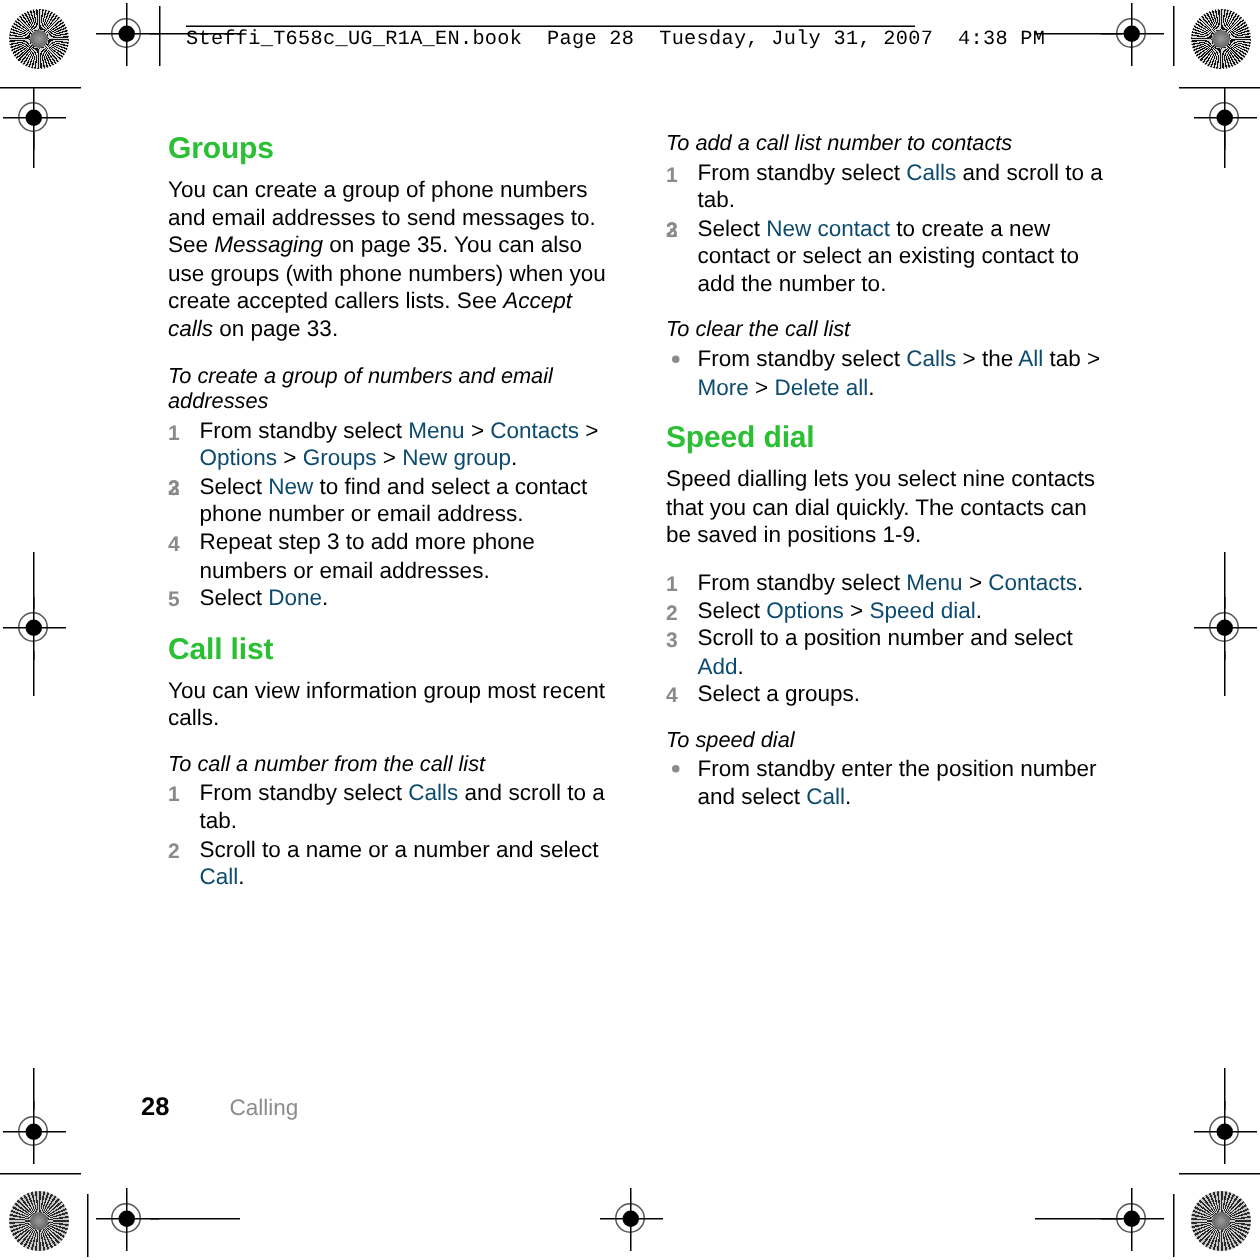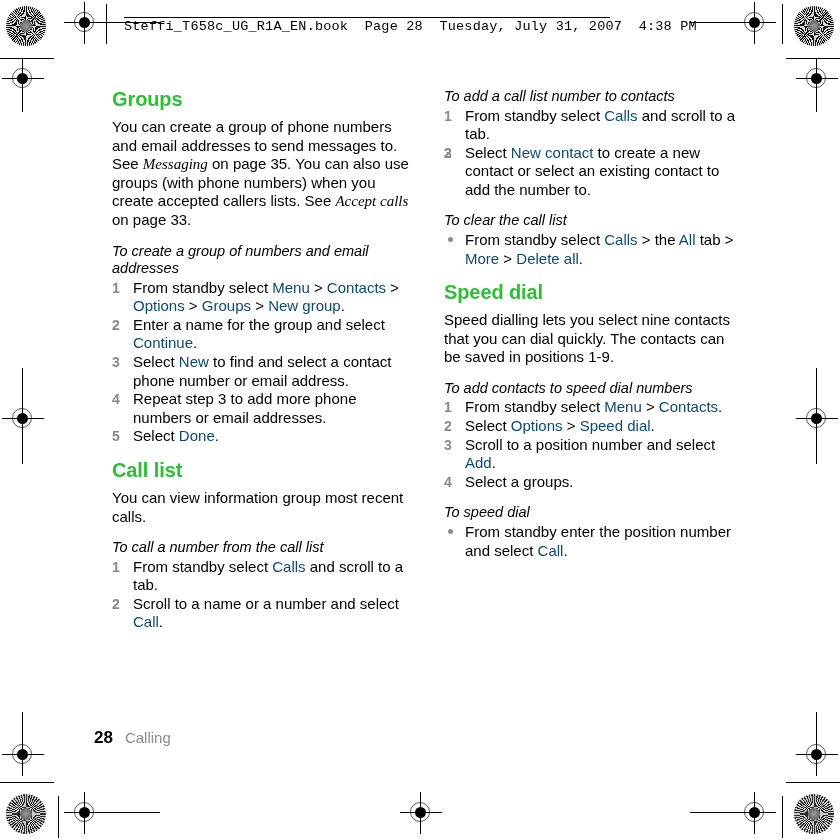--- a/index.html
+++ b/index.html
@@ -125,21 +125,20 @@
     line-height: 1.15;
     letter-spacing: -0.1px;
   }
   .para {
     font-size: 15px;
     line-height: 18.6px;
     margin: 0 0 13px 0;
   }
   .para em {
     font-style: italic;
-    font-family: Liberation Serif, serif;
   }
   h3.task {
     font-size: 14.5px;
     font-weight: normal;
     font-style: italic;
     line-height: 17.5px;
     margin: 0 0 1px 0;
   }
 
   ol.steps, ul.steps {
@@ -178,21 +177,21 @@
   
   .footer {
     position: absolute;
     left: 94px;
     top: 728px;
     font-size: 17px;
   }
   .footer .pg {
     font-weight: bold;
     color: #000;
-    margin-right: 12px;
+    margin-right: 40px;
   }
   .footer .chap {
     color: #8c8c8c;
     font-size: 15px;
   }
 </style>
 </head>
 <body>
 
 <div class="page">
@@ -308,21 +307,21 @@
 
   <div class="col col-left">
 
     <h2 class="sec">Groups</h2>
 
     <p class="para"><span>You can create a group of phone numbers and email addresses to send messages to. See </span><em>Messaging</em><span> on page 35. You can also use groups (with phone numbers) when you create accepted callers lists. See </span><em>Accept calls</em><span> on page 33.</span></p>
 
     <h3 class="task">To create a group of numbers and email addresses</h3>
     <ol class="steps">
       <li><span class="num">1</span><span class="step-text">From standby select <span class="g">Menu</span> &gt; <span class="g">Contacts</span> &gt; <span class="g">Options</span> &gt; <span class="g">Groups</span> &gt; <span class="g">New group</span>.</span></li>
-      <li><span class="num">2</span><span class="step-text">Enter a name for the group and select <span class="g">Continue</span>.</span></li>
+      <li><span class="num">2</span></li>
       <li><span class="num">3</span><span class="step-text">Select <span class="g">New</span> to find and select a contact phone number or email address.</span></li>
       <li><span class="num">4</span><span class="step-text">Repeat step 3 to add more phone numbers or email addresses.</span></li>
       <li><span class="num">5</span><span class="step-text">Select <span class="g">Done</span>.</span></li>
     </ol>
 
     <h2 class="sec">Call list</h2>
     <p class="para">You can view information group most recent calls.</p>
 
     <h3 class="task">To call a number from the call list</h3>
     <ol class="steps">
@@ -341,21 +340,20 @@
     </ol>
 
     <h3 class="task">To clear the call list</h3>
     <ul class="steps">
       <li><span class="bullet"></span><span class="step-text">From standby select <span class="g">Calls</span> &gt; the <span class="g">All</span> tab &gt; <span class="g">More</span> &gt; <span class="g">Delete all</span>.</span></li>
     </ul>
 
     <h2 class="sec">Speed dial</h2>
     <p class="para">Speed dialling lets you select nine contacts that you can dial quickly. The contacts can be saved in positions 1-9.</p>
 
-    <h3 class="task">To add contacts to speed dial numbers</h3>
     <ol class="steps">
       <li><span class="num">1</span><span class="step-text">From standby select <span class="g">Menu</span> &gt; <span class="g">Contacts</span>.</span></li>
       <li><span class="num">2</span><span class="step-text">Select <span class="g">Options</span> &gt; <span class="g">Speed dial</span>.</span></li>
       <li><span class="num">3</span><span class="step-text">Scroll to a position number and select <span class="g">Add</span>.</span></li>
       <li><span class="num">4</span><span class="step-text">Select a groups.</span></li>
     </ol>
 
     <h3 class="task">To speed dial</h3>
     <ul class="steps">
       <li><span class="bullet"></span><span class="step-text">From standby enter the position number and select <span class="g">Call</span>.</span></li>

